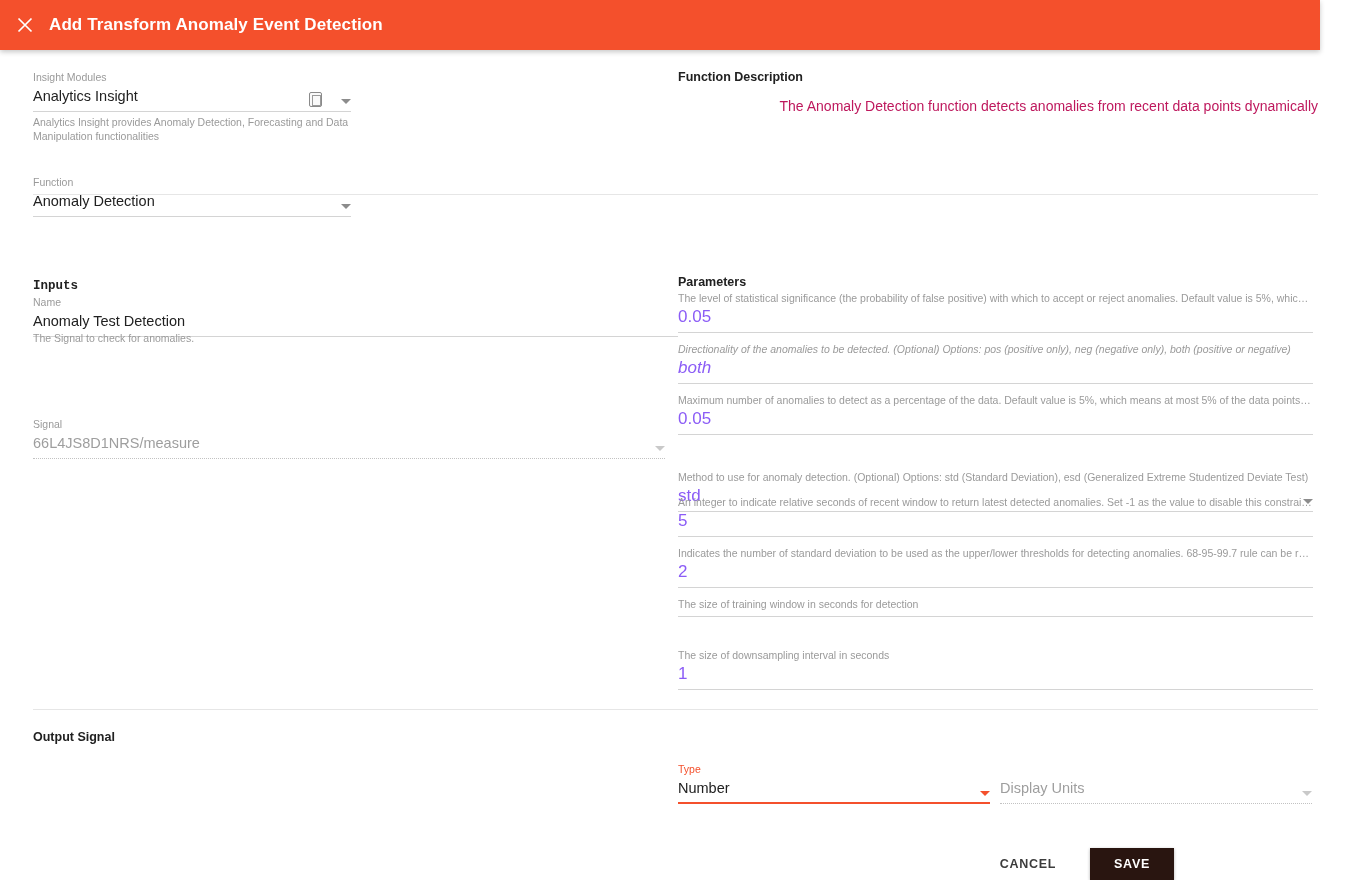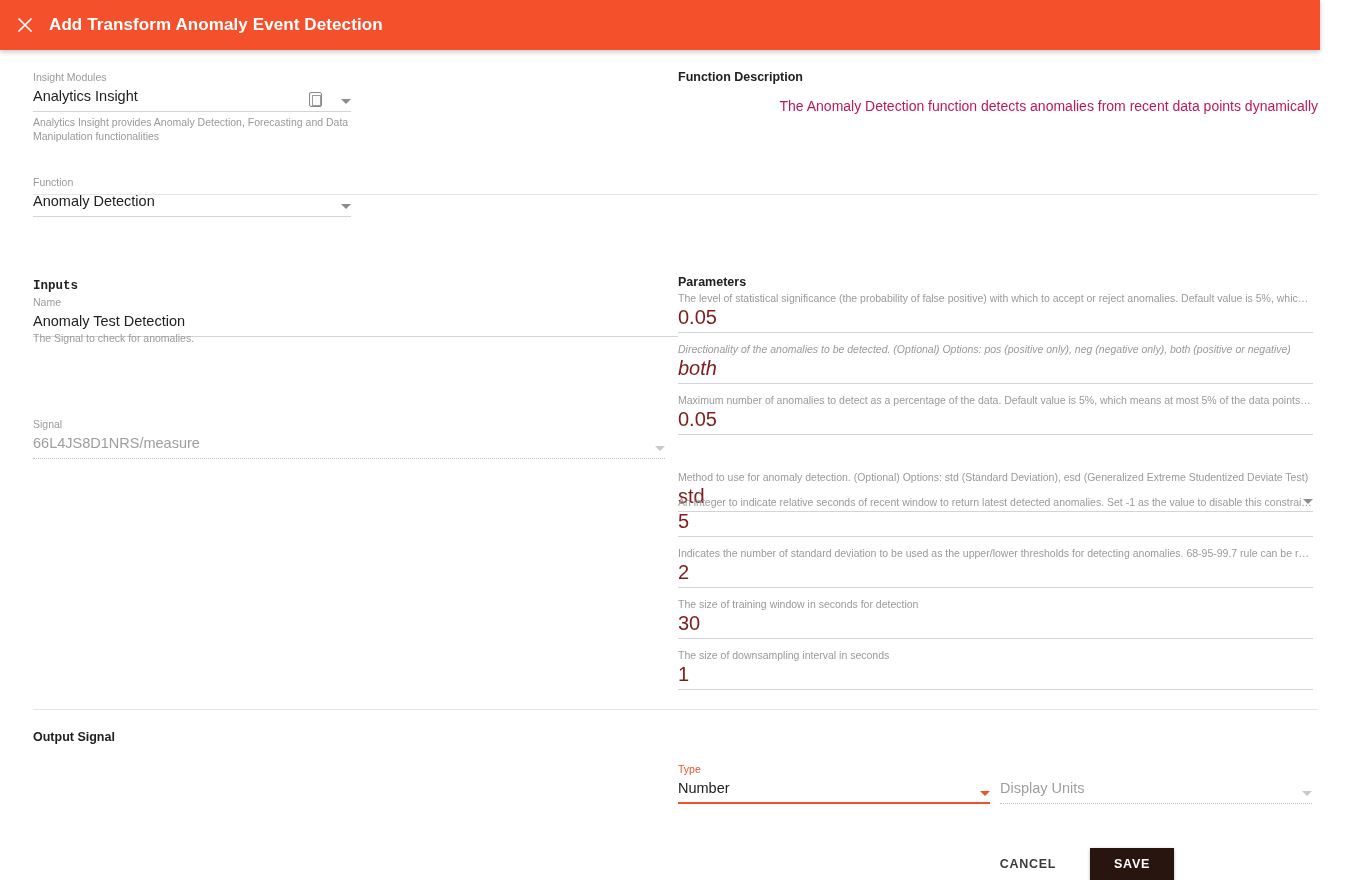--- a/index.html
+++ b/index.html
@@ -151,22 +151,22 @@
   .param-desc {
     font-size: 10.5px;
     color: #9a9a9a;
     line-height: 14px;
     white-space: nowrap;
     overflow: hidden;
     text-overflow: ellipsis;
     width: 635px;
   }
   .param-value {
-    font-size: 20px;
-    color: #7f1d1d;
+    font-size: 17px;
+    color: #8b5cf6;
     line-height: 20px;
     padding-top: 2px;
   }
   .btn {
     font-family: "Liberation Sans", sans-serif;
     font-size: 12.5px;
     font-weight: bold;
     letter-spacing: 0.7px;
     border: none;
     cursor: pointer;
@@ -281,21 +281,20 @@
   </div>
 
   <div class="param-row field" style="top:496px;">
     <div class="param-desc">Indicates the number of standard deviation to be used as the upper/lower thresholds for detecting anomalies. 68-95-99.7 rule can be referenced. Only applic...</div>
     <div class="param-value">2</div>
     <div class="field-underline"></div>
   </div>
 
   <div class="param-row field" style="top:547px;">
     <div class="param-desc">The size of training window in seconds for detection</div>
-    <div class="param-value">30</div>
     <div class="field-underline"></div>
   </div>
 
   <div class="param-row field" style="top:598px;">
     <div class="param-desc">The size of downsampling interval in seconds</div>
     <div class="param-value">1</div>
     <div class="field-underline"></div>
   </div>
 
   <div class="divider" style="top:659px;"></div>

